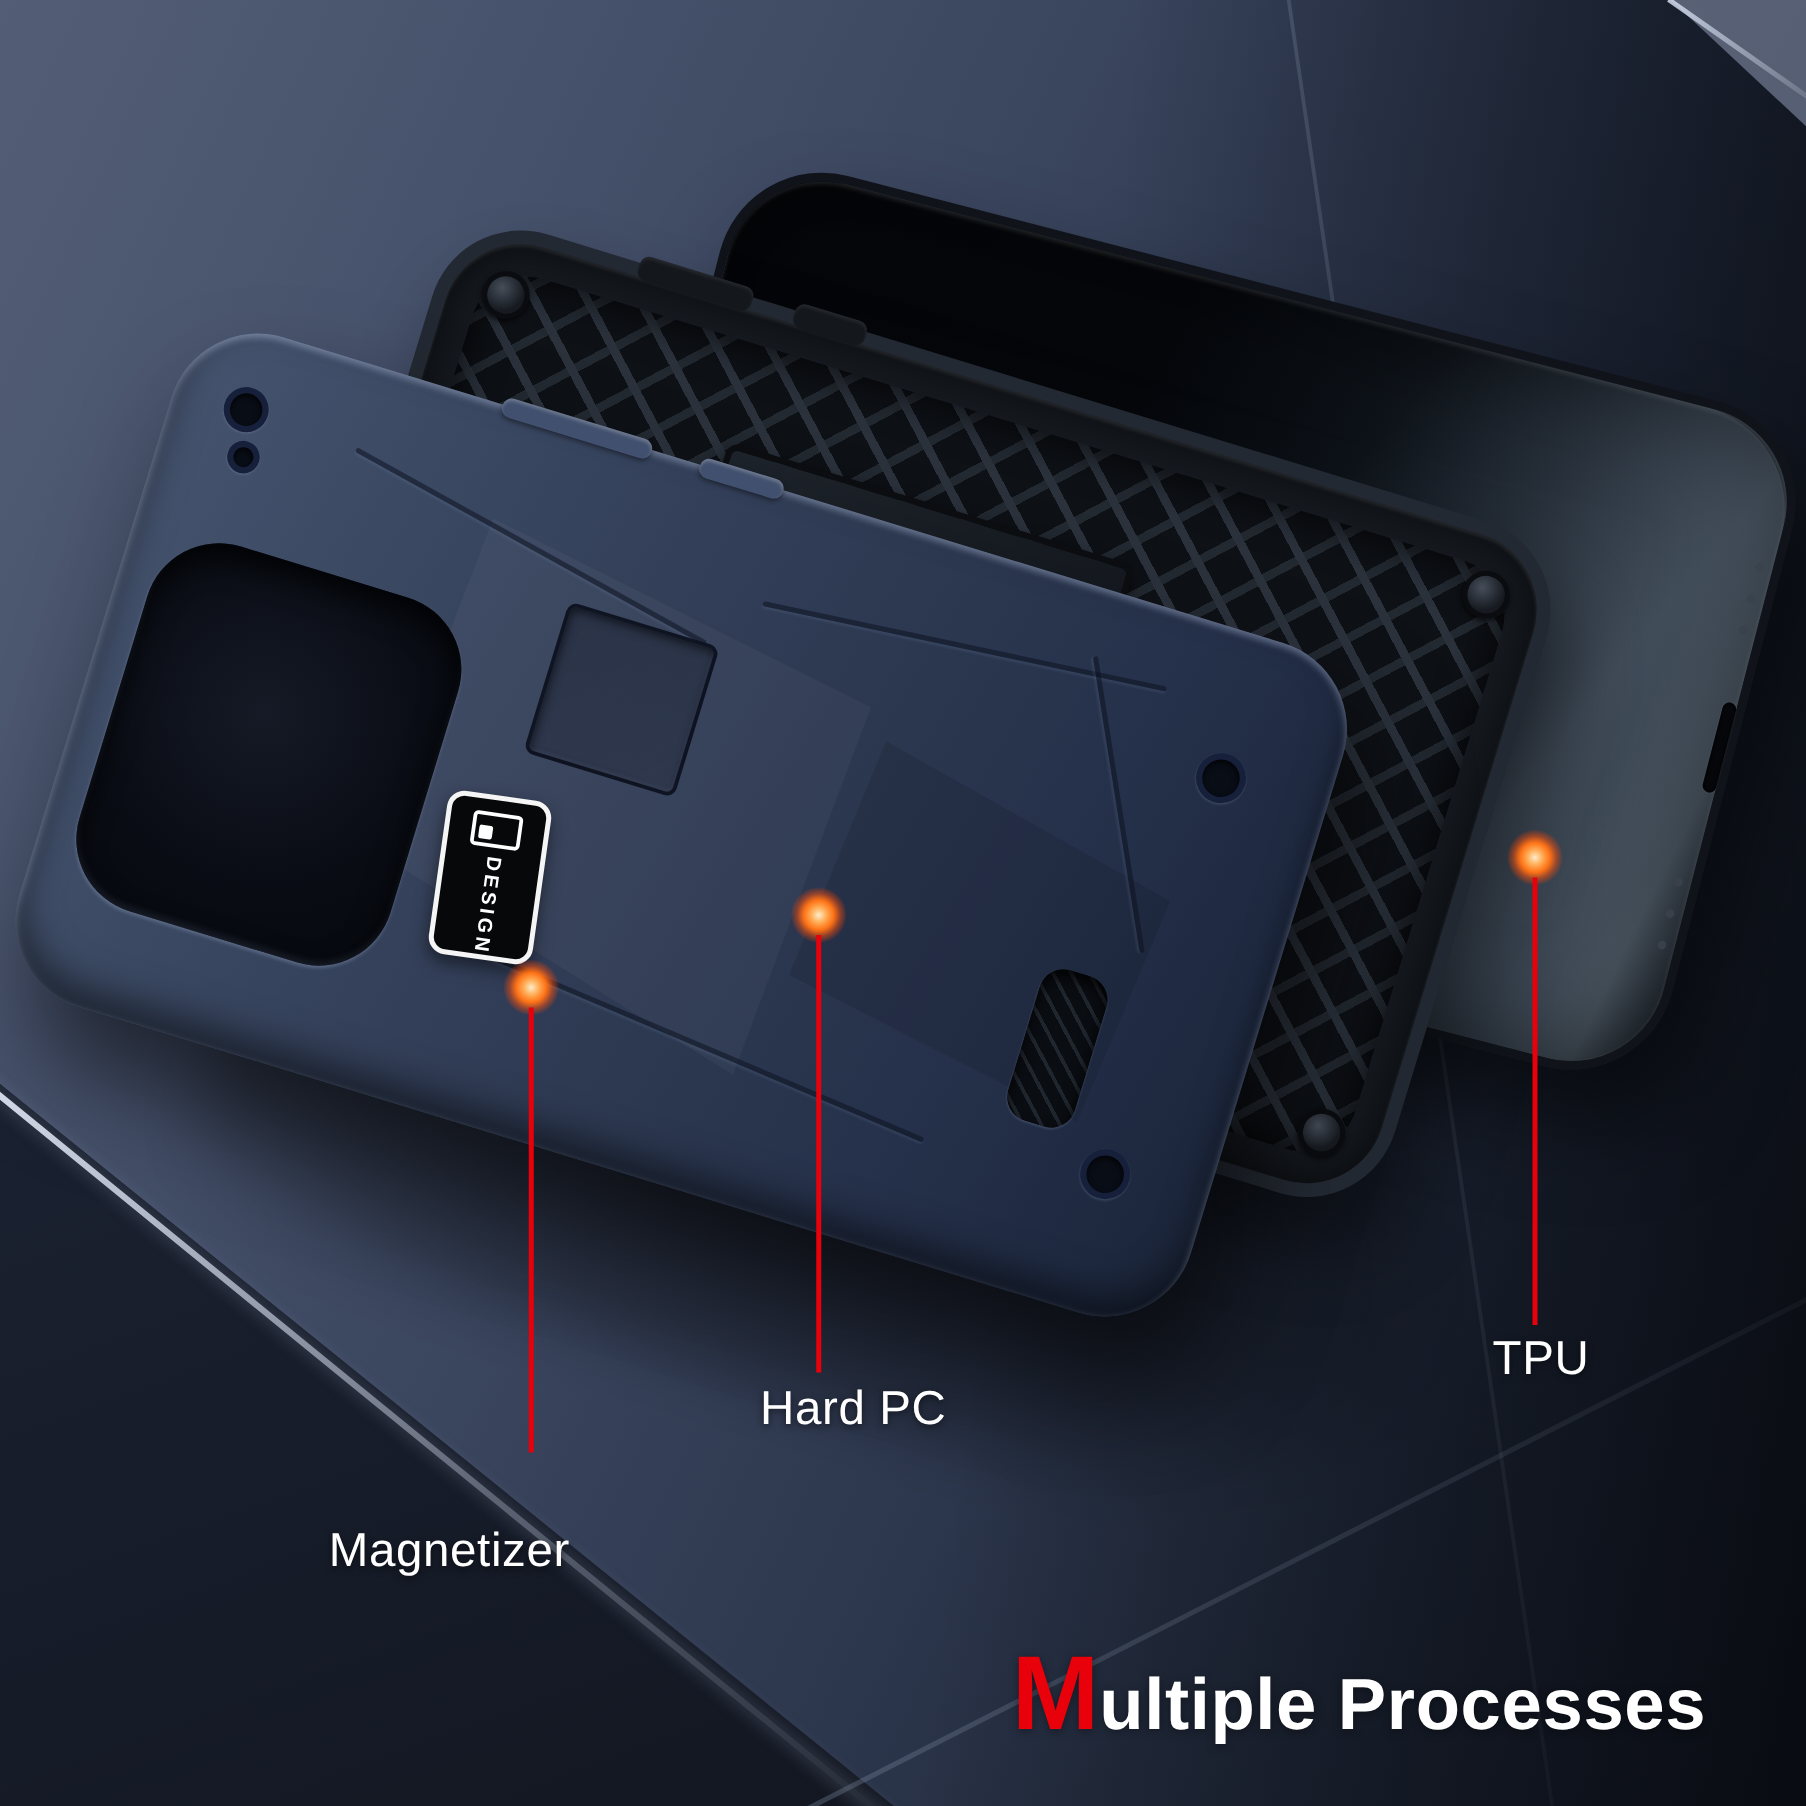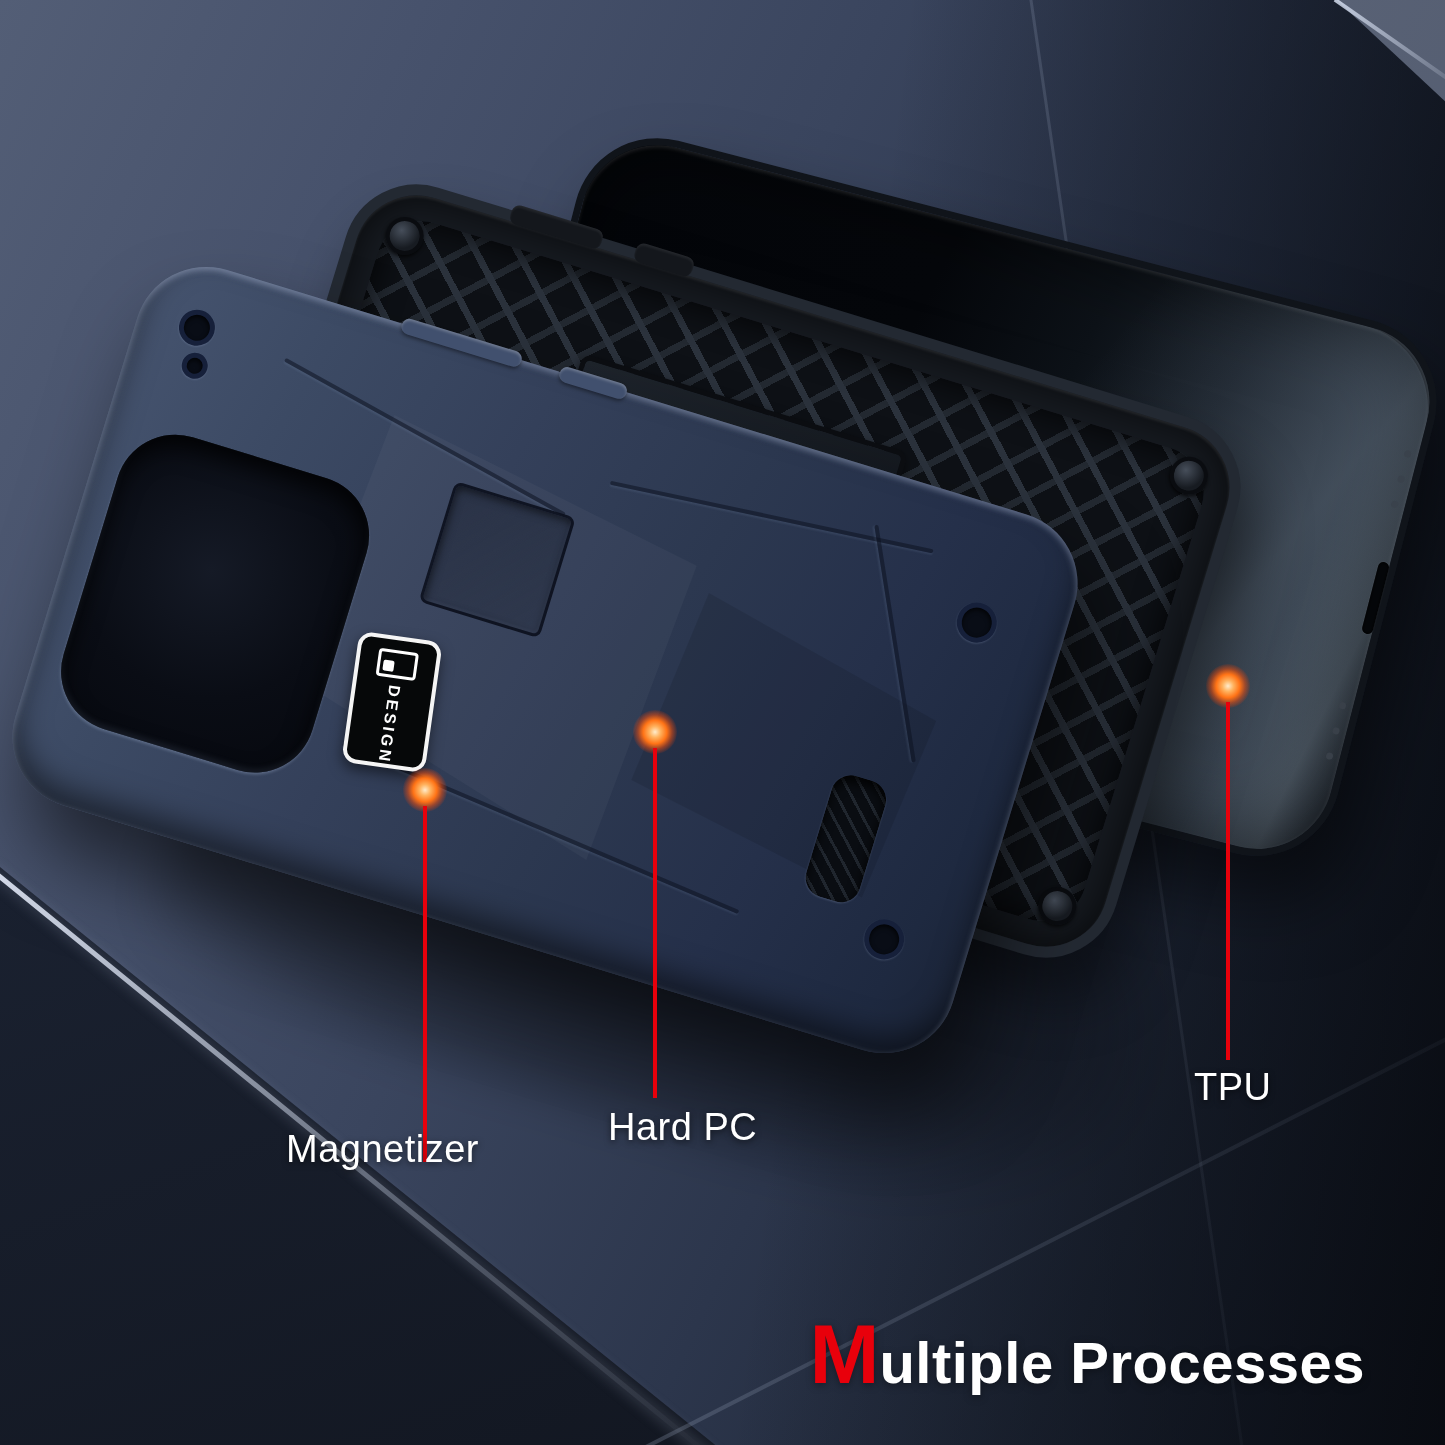--- a/index.html
+++ b/index.html
@@ -97,21 +97,21 @@
     display:flex;flex-direction:column;align-items:center;padding-top:10px;gap:7px;box-sizing:border-box;}
   .badge-icon{width:34px;height:28px;border:3px solid #fff;border-radius:4px;position:relative;}
   .badge-icon::after{content:"";position:absolute;left:3px;bottom:3px;width:11px;height:11px;background:#fff;border-radius:2px;}
   .badge-text{writing-mode:vertical-rl;color:#fff;font-size:16px;font-weight:bold;letter-spacing:3px;}
 
   
   .dot{width:44px;height:44px;border-radius:50%;z-index:7;
     background:radial-gradient(circle,#ffeccb 0%,#ffb25e 18%,#ff7316 38%,rgba(255,80,10,0.5) 55%,rgba(255,60,0,0.15) 68%,transparent 75%);}
   .cline{width:4px;background:#e8000b;z-index:7;}
   .clabel{color:#fff;font-size:38px;font-weight:normal;z-index:7;text-shadow:0 2px 6px rgba(0,0,0,0.55);letter-spacing:0.5px;text-align:right;}
-  .dot-magnetizer{left:403px;top:768px;} .line-magnetizer{left:423px;top:806px;height:356px;} .label-magnetizer{left:263px;top:1128px;margin-left:23px;}
+  .dot-magnetizer{left:403px;top:768px;} .line-magnetizer{left:423px;top:806px;height:356px;} .label-magnetizer{left:263px;top:1220px;}
   .dot-hardpc{left:633px;top:710px;} .line-hardpc{left:653px;top:748px;height:350px;} .label-hardpc{left:608px;top:1106px;}
   .dot-tpu{left:1206px;top:664px;} .line-tpu{left:1226px;top:702px;height:358px;} .label-tpu{left:1194px;top:1066px;}
 
   
   .headline-block{right:80px;bottom:50px;text-align:center;z-index:7;}
   .headline{line-height:0.95;white-space:nowrap;color:#fff;font-weight:bold;text-shadow:0 2px 8px rgba(0,0,0,0.4);}
   .headline .lead{color:#e8000b;font-size:84px;}
   .headline .rest{font-size:58px;letter-spacing:0.5px;}
   .subtitle{margin-top:16px;font-size:38px;font-weight:400;color:#f4f4f4;text-shadow:0 2px 6px rgba(0,0,0,0.4);}
 </style>

